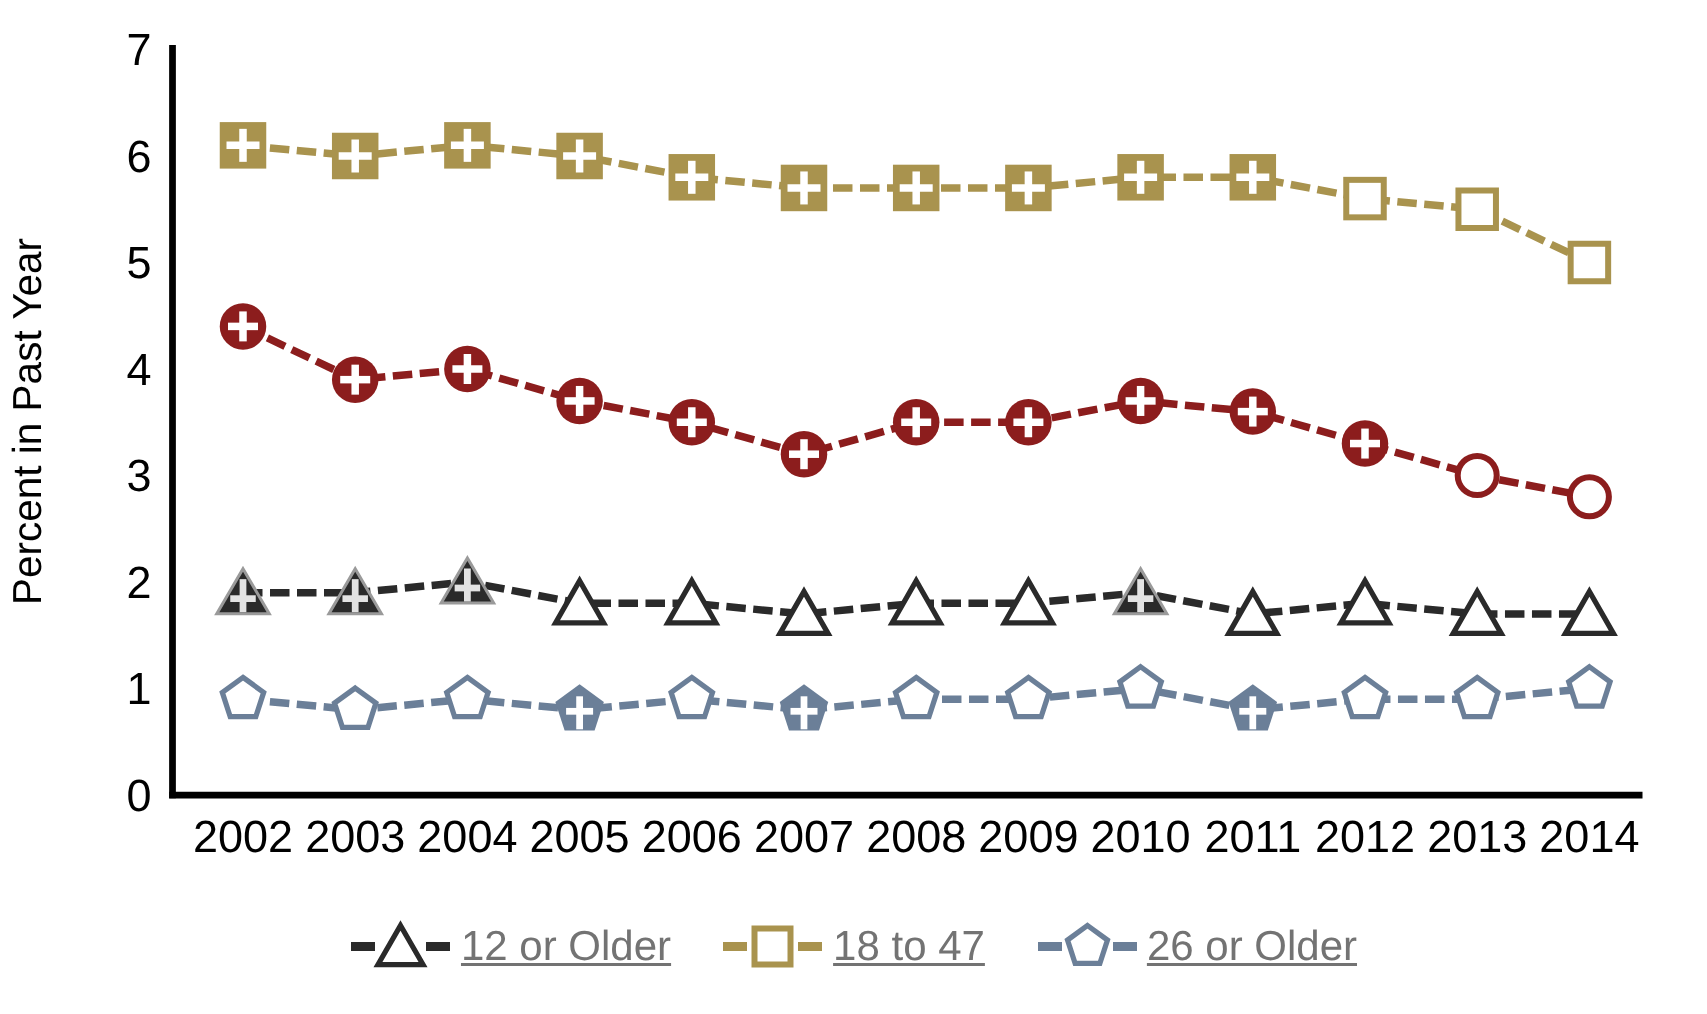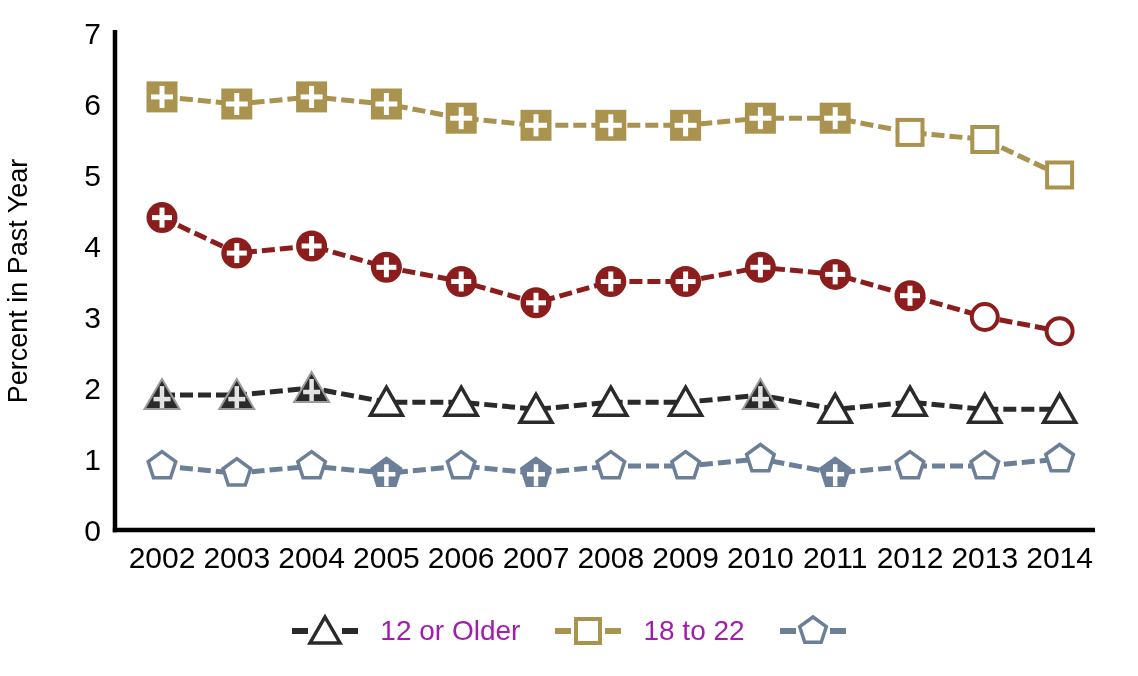--- a/index.html
+++ b/index.html
@@ -10,21 +10,21 @@
   .page { width: 1138px; height: 676px; position: relative; background: #fff; }
   svg text { font-family: "Liberation Sans", sans-serif; fill: #000; }
   .axis-title { font-size: 27px; }
   .ytick { font-size: 30px; }
   .xlab  { font-size: 30px; }
   .legend {
     position: absolute; left: 0; top: 612px; width: 1138px;
     display: flex; justify-content: center; align-items: center; gap: 34px;
   }
   .legend-item { display: flex; align-items: center; }
-  .legend-item .lab { font-size: 28px; color: #a21caf; margin-left: 21px; white-space: nowrap; }
+  .legend-item .lab { font-size: 28px; color: #737373; margin-left: 6px; white-space: nowrap; text-decoration: underline; }
 </style>
 </head>
 <body>
 
 <div class="page">
   <svg id="plot" width="1138" height="602" viewBox="0 0 1138 602">
     <text class="axis-title" x="27" y="281" text-anchor="middle" transform="rotate(-90 27 281)">Percent in Past Year</text>
   <line x1="115" y1="30" x2="115" y2="532.2" stroke="#000000" stroke-width="4.5"></line>
       <line x1="112.8" y1="530" x2="1095" y2="530" stroke="#000000" stroke-width="4.5"></line>
       <text x="101" y="540.5" text-anchor="end" class="ytick">0</text>
@@ -177,23 +177,24 @@
           <polygon points="34,5 49,31 19,31" fill="#fff" stroke="#2a2a2a" stroke-width="3.5"></polygon>
         </svg>
         <span class="lab">12 or Older</span>
       </div>
       <div class="legend-item">
         <svg width="68" height="38" viewBox="0 0 68 38">
           <line x1="1" y1="19" x2="17" y2="19" stroke="#a9934e" stroke-width="6"></line>
           <line x1="51" y1="19" x2="67" y2="19" stroke="#a9934e" stroke-width="6"></line>
           <rect x="22" y="7" width="24" height="24" fill="#fff" stroke="#a9934e" stroke-width="4"></rect>
         </svg>
-        <span class="lab">18 to 22</span>
+        <span class="lab">18 to 47</span>
       </div>
       <div class="legend-item">
         <svg width="68" height="38" viewBox="0 0 68 38">
           <line x1="1" y1="19" x2="17" y2="19" stroke="#6b7f98" stroke-width="6"></line>
           <line x1="51" y1="19" x2="67" y2="19" stroke="#6b7f98" stroke-width="6"></line>
           <polygon points="34,5 47.3154,14.674 42.2292,30.326 25.7708,30.326 20.684600000000003,14.674" fill="#fff" stroke="#6b7f98" stroke-width="3.5"></polygon>
         </svg>
+        <span class="lab">26 or Older</span>
       </div>
     </div>
 </div>
 
 </body></html>

